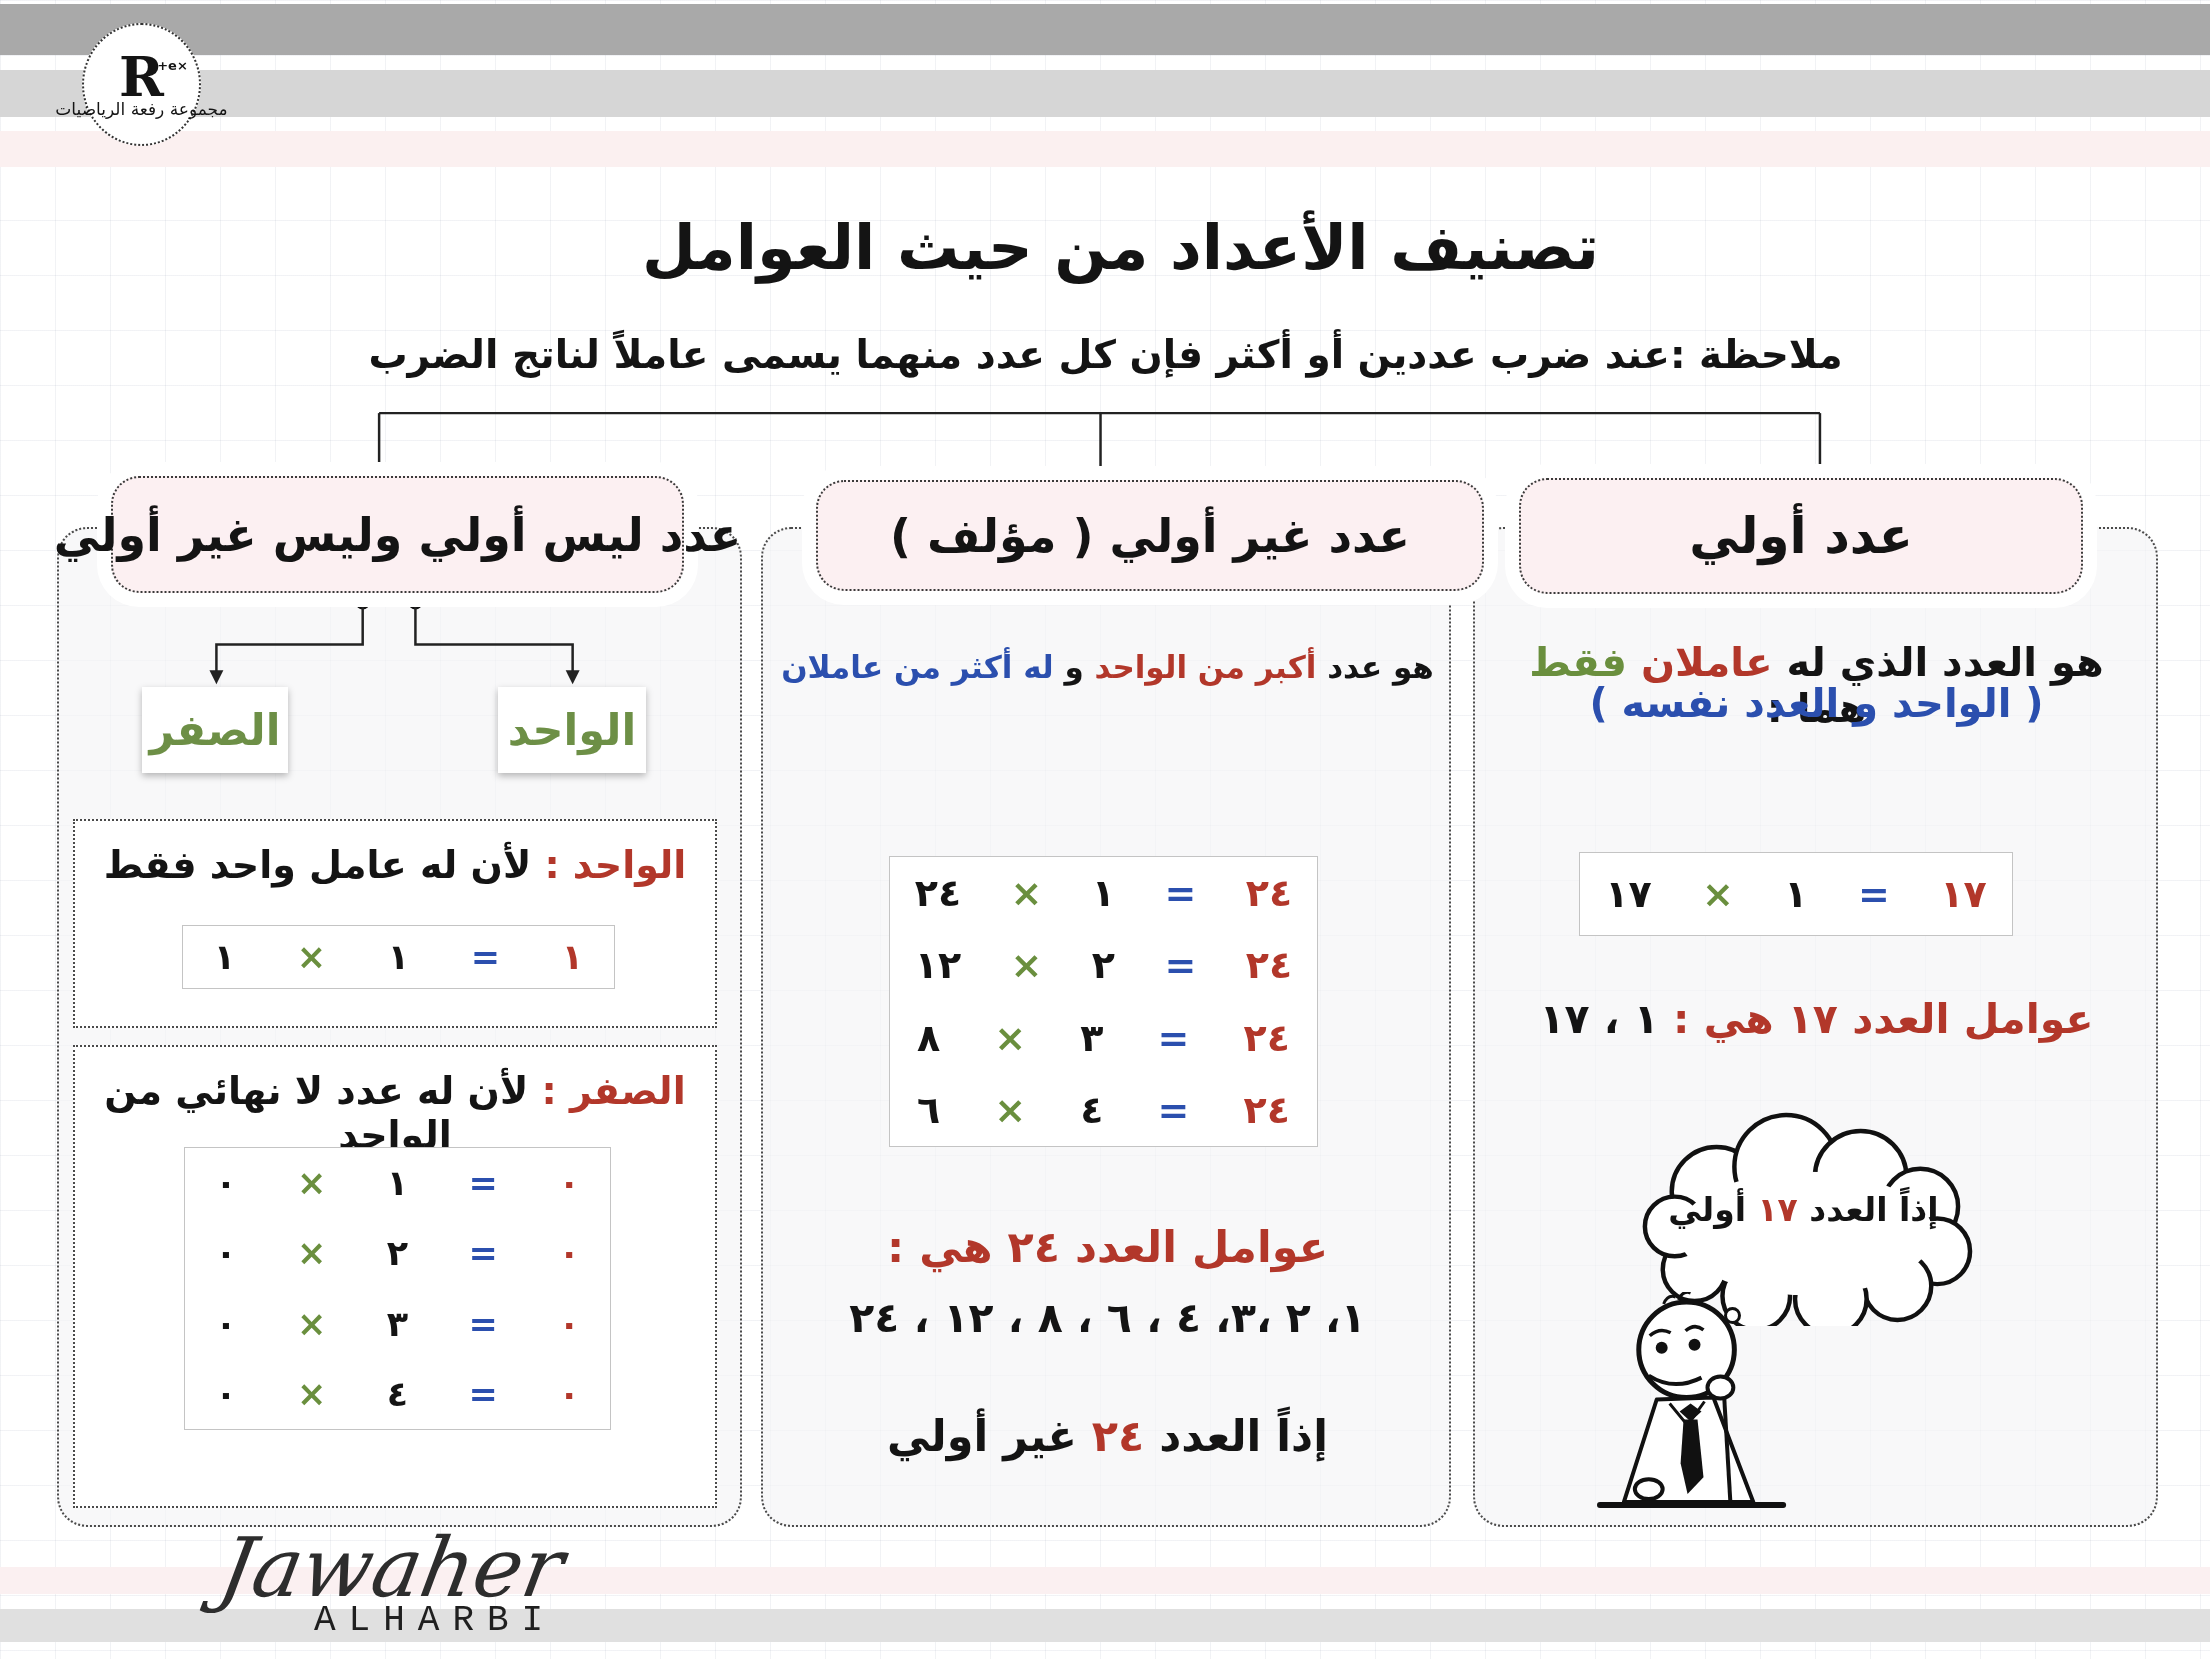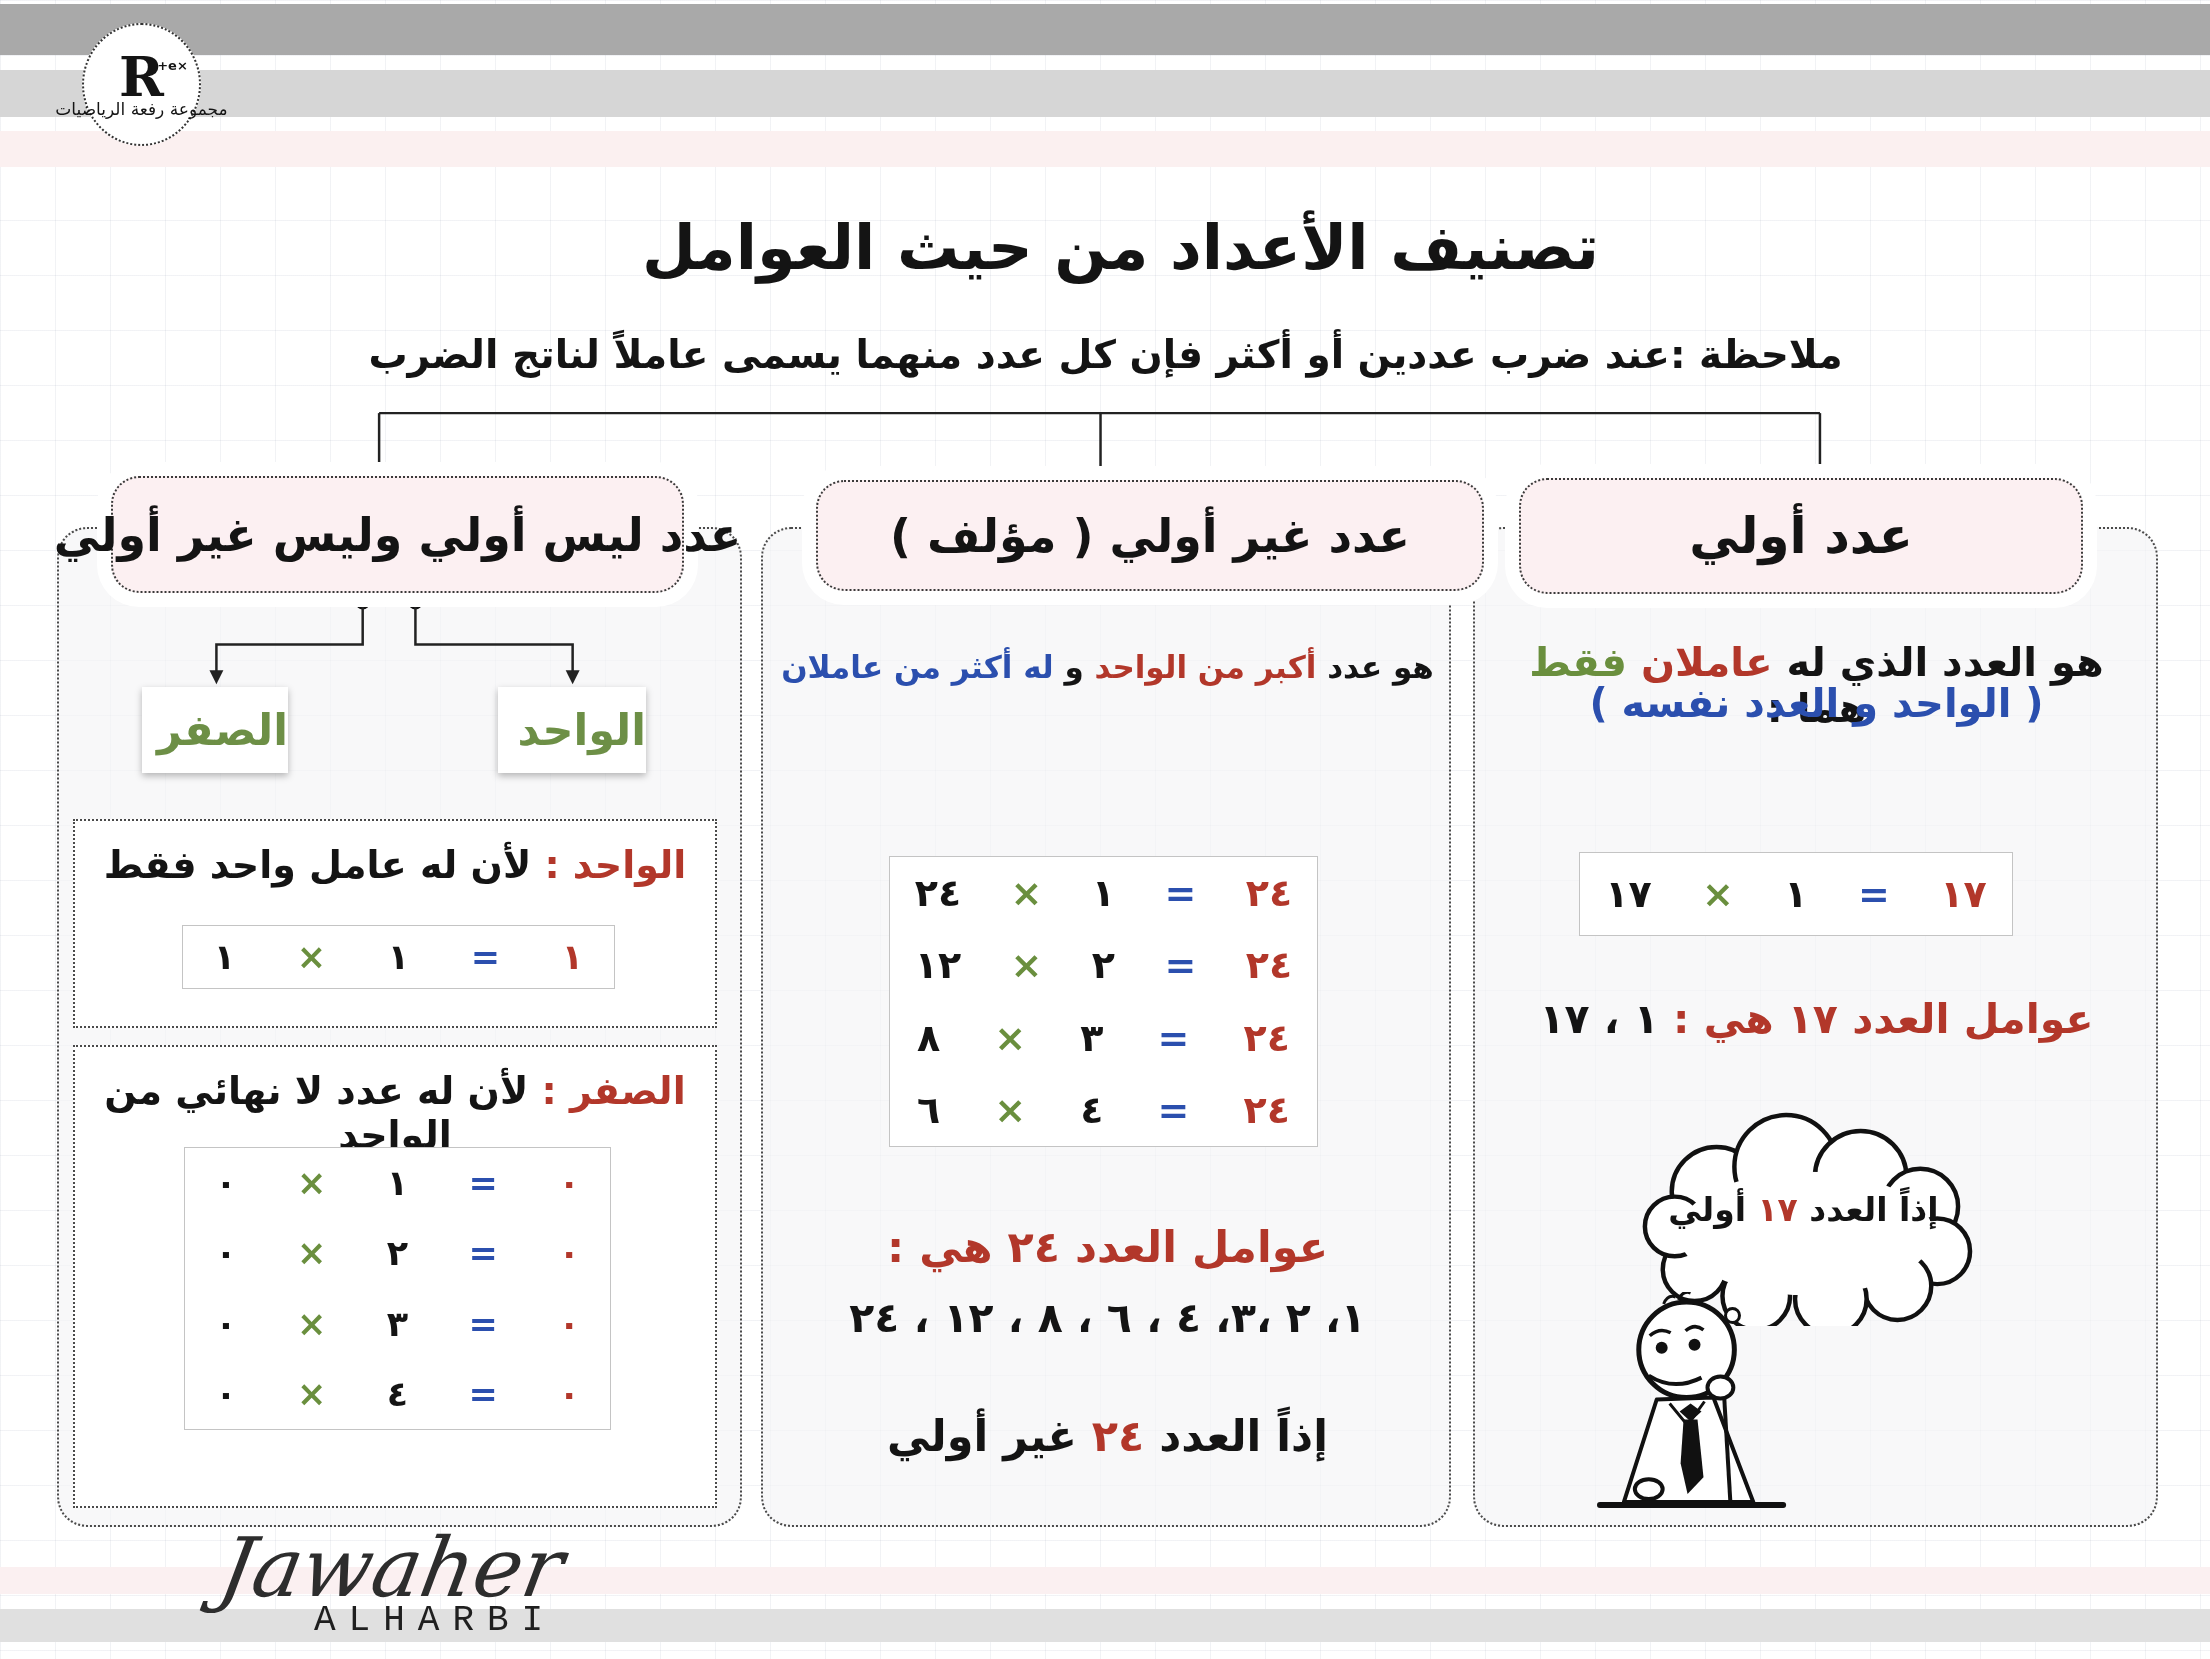--- a/index.html
+++ b/index.html
@@ -65,21 +65,21 @@
   .one-eqbox{left:182px; top:925px; width:433px; height:64px;}
   .zero-table{left:184px; top:1147px; width:427px; height:283px;}
   .one-eqbox .eqrow, .zero-table .eqrow{font-size:35px;}
 
   .prime-factors{left:1493px; top:995px; width:647px; font-size:41px;}
   .comp-flabel{left:779px; top:1222px; width:657px; font-size:43px; color:var(--red);}
   .comp-fvalues{left:779px; top:1294px; width:657px; font-size:41px;}
   .comp-concl{left:779px; top:1411px; width:657px; font-size:43px;}
 
   .greenbox{position:absolute; z-index:3; background:#fff; box-shadow:0 3px 7px rgba(0,0,0,0.28);
-    display:flex; align-items:center; justify-content:flex-end;
+    display:flex; align-items:center; justify-content:center;
     font-size:43px; font-weight:bold; color:var(--olive);}
   .gb-zero{left:142px; top:687px; width:146px; height:86px;}
   .gb-one{left:498px; top:687px; width:148px; height:86px;}
 
   .subbox{position:absolute; z-index:3; background:#fff; border:2px dotted #4a4a4a;}
   .sb-one{left:73px; top:819px; width:644px; height:209px;}
   .sb-zero{left:73px; top:1045px; width:644px; height:463px;}
   .sb-label{position:absolute; top:22px; left:0; width:100%; text-align:center;
     font-size:38px; font-weight:bold;}
 

